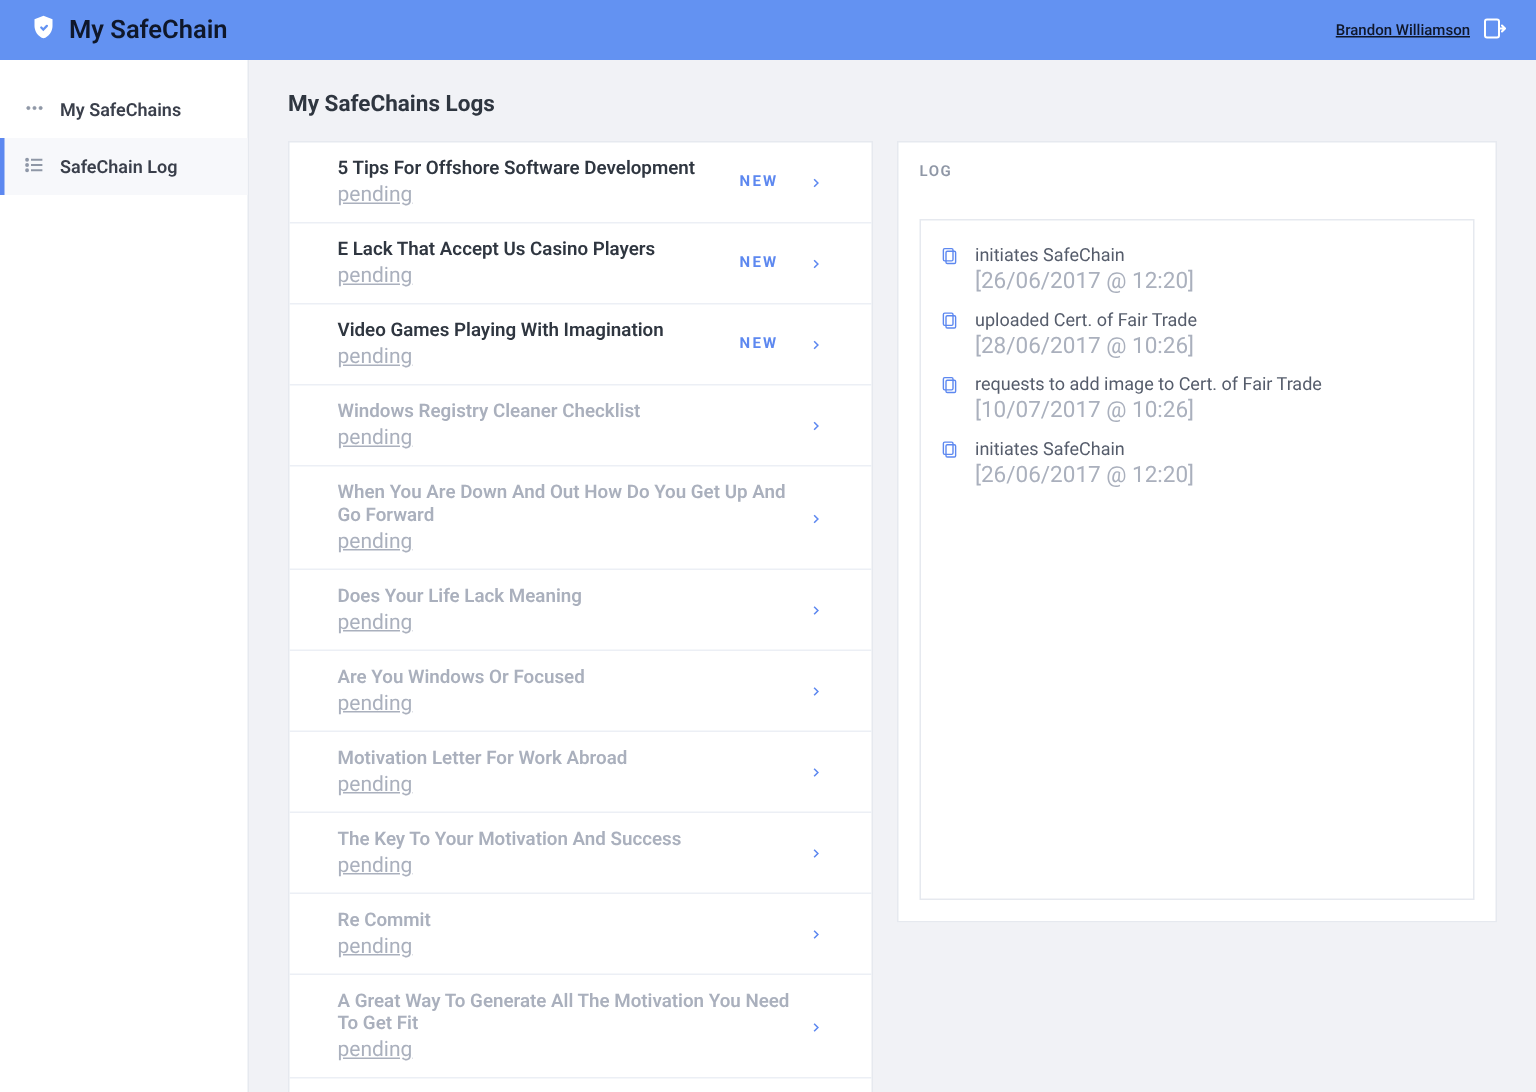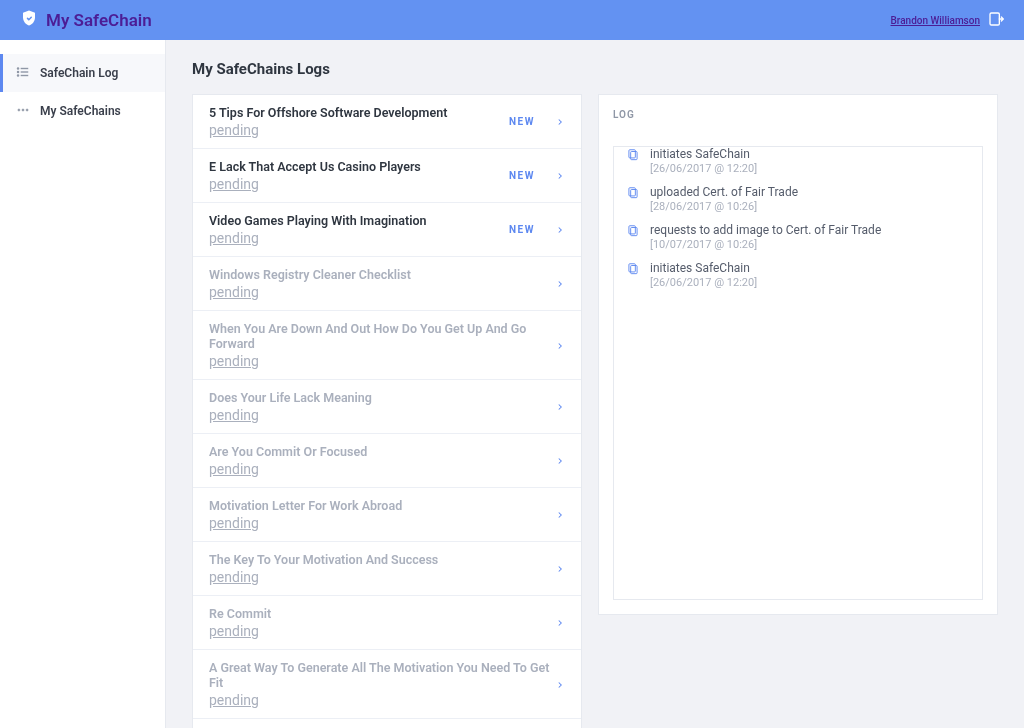--- a/index.html
+++ b/index.html
@@ -11,21 +11,21 @@
     height: 728px;
     overflow: hidden;
   }
   .topbar {
     background: #6392f2;
     height: 40px;
     display: flex;
     align-items: center;
     justify-content: space-between;
     padding: 0 20px;
-    color: #4c1d95;
+    color: #0f172a;
   }
   .brand {
     display: flex;
     align-items: center;
     gap: 8px;
     font-size: 17px;
     font-weight: 600;
   }
   .brand svg { width: 18px; height: 18px; }
   .user-area {
@@ -77,21 +77,21 @@
   .list-col { flex: 1; }
   .log-col  { width: 400px; }
 
   .log-list {
     background: #ffffff;
     border: 1px solid #e6e9ef;
   }
   .log-row {
     display: flex;
     align-items: center;
-    padding: 10px 16px;
+    padding: 10px 32px;
     border-bottom: 1px solid #eceff5;
     cursor: pointer;
   }
   .log-row:last-child { border-bottom: none; }
   .log-row .titleblk { flex: 1; }
   .log-row .title {
     font-size: 12.5px;
     font-weight: 600;
     color: #2f3640;
   }
@@ -123,31 +123,31 @@
   .panel-title {
     font-size: 10px;
     letter-spacing: 1px;
     color: #8f97a6;
     font-weight: 600;
     margin-bottom: 26px;
   }
   .log-box {
     border: 1px solid #e6e9ef;
     height: 454px;
-    padding: 0 12px;
+    padding: 16px 12px;
   }
   .entry {
     display: flex;
     gap: 10px;
     margin-bottom: 10px;
     font-size: 12px;
   }
   .entry svg { flex-shrink: 0; width: 14px; height: 14px; stroke: #5d88f0; fill: none; stroke-width: 1.6; margin-top: 1px; }
   .entry .txt { color: #555c6b; }
-  .entry .ts  { color: #aab0bd; font-size: 11px; margin-top: 1px; }
+  .entry .ts  { color: #aab0bd; font-size: 15px; margin-top: 1px; }
 
   .print-btn {
     display: block;
     margin: 16px auto 0 auto;
     width: 170px;
     height: 34px;
     background: #5d88f0;
     color: #fff;
     border: none;
     font-size: 11px;
@@ -176,43 +176,43 @@
           <rect x="3" y="3" width="14" height="18" rx="2"></rect>
           <path d="M17 12h5M20 9l3 3-3 3" stroke-linecap="round"></path>
         </svg>
     </span>
   </div>
 </div>
 
 <div class="layout">
 
   <div class="sidebar">
+    <div class="side-item">
+      <span>
+        <svg viewBox="0 0 24 24">
+            <circle cx="5" cy="12" r="1.8" fill="#8f97a6"></circle>
+            <circle cx="12" cy="12" r="1.8" fill="#8f97a6"></circle>
+            <circle cx="19" cy="12" r="1.8" fill="#8f97a6"></circle>
+          </svg>
+      </span>
+      <span>My SafeChains</span>
+    </div>
     <div class="side-item active">
       <span>
         <svg viewBox="0 0 24 24" stroke="#5d88f0" stroke-width="2.4">
             <line x1="8" y1="6" x2="21" y2="6"></line>
             <line x1="8" y1="12" x2="21" y2="12"></line>
             <line x1="8" y1="18" x2="21" y2="18"></line>
             <circle cx="3.5" cy="6" r="1" fill="#5d88f0"></circle>
             <circle cx="3.5" cy="12" r="1" fill="#5d88f0"></circle>
             <circle cx="3.5" cy="18" r="1" fill="#5d88f0"></circle>
           </svg>
       </span>
       <span>SafeChain Log</span>
     </div>
-    <div class="side-item">
-      <span>
-        <svg viewBox="0 0 24 24">
-            <circle cx="5" cy="12" r="1.8" fill="#8f97a6"></circle>
-            <circle cx="12" cy="12" r="1.8" fill="#8f97a6"></circle>
-            <circle cx="19" cy="12" r="1.8" fill="#8f97a6"></circle>
-          </svg>
-      </span>
-      <span>My SafeChains</span>
-    </div>
   </div>
 
   <div class="main">
     <div class="page-title">My SafeChains Logs</div>
 
     <div class="columns">
 
       <div class="list-col">
         <div class="log-list" id="log-list">
             <div class="log-row">
@@ -279,21 +279,21 @@
                 <div class="status">pending</div>
               </div>
               <div class="right">
                 <span><svg class="chev" viewBox="0 0 24 24">
                     <polyline points="9 6 15 12 9 18"></polyline>
                   </svg></span>
               </div>
             </div>
             <div class="log-row dim">
               <div class="titleblk">
-                <div class="title">Are You Commit Or Focused</div>
+                <div class="title">Are You Windows Or Focused</div>
                 <div class="status">pending</div>
               </div>
               <div class="right">
                 <span><svg class="chev" viewBox="0 0 24 24">
                     <polyline points="9 6 15 12 9 18"></polyline>
                   </svg></span>
               </div>
             </div>
             <div class="log-row dim">
               <div class="titleblk">

